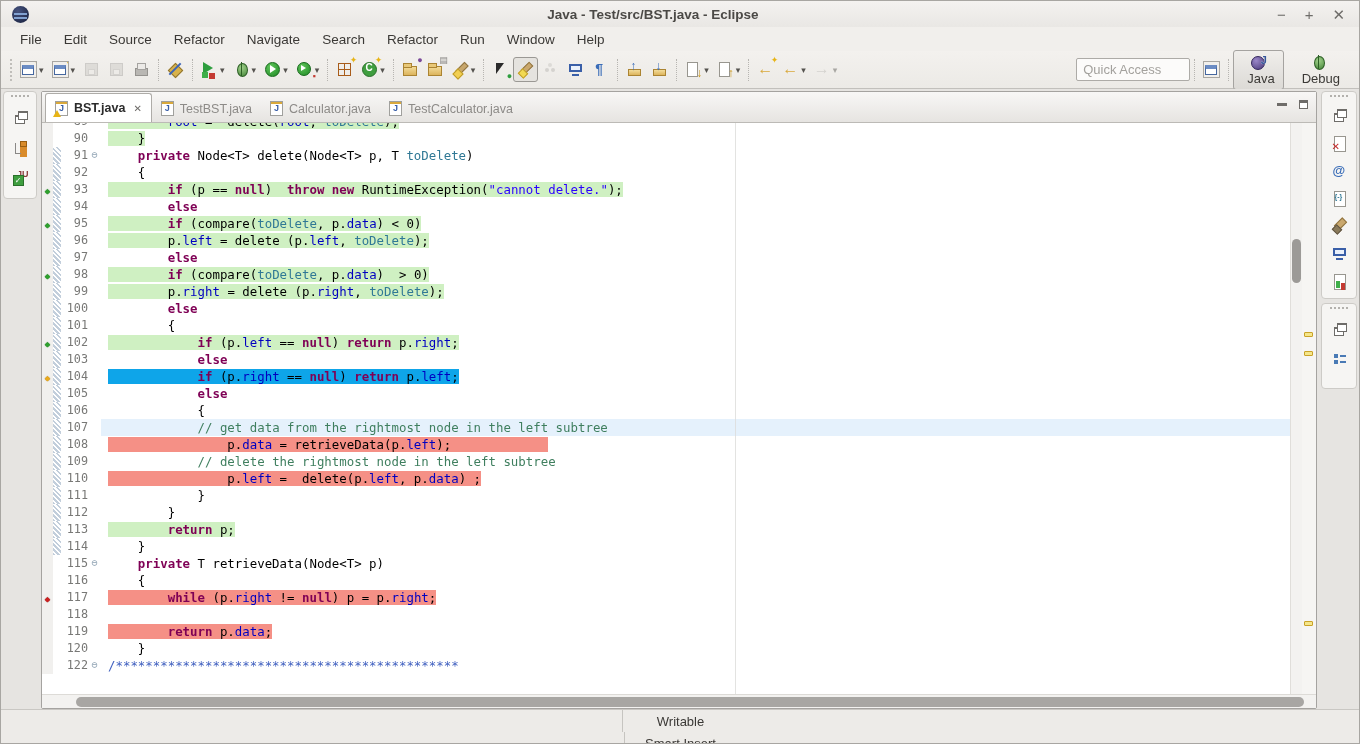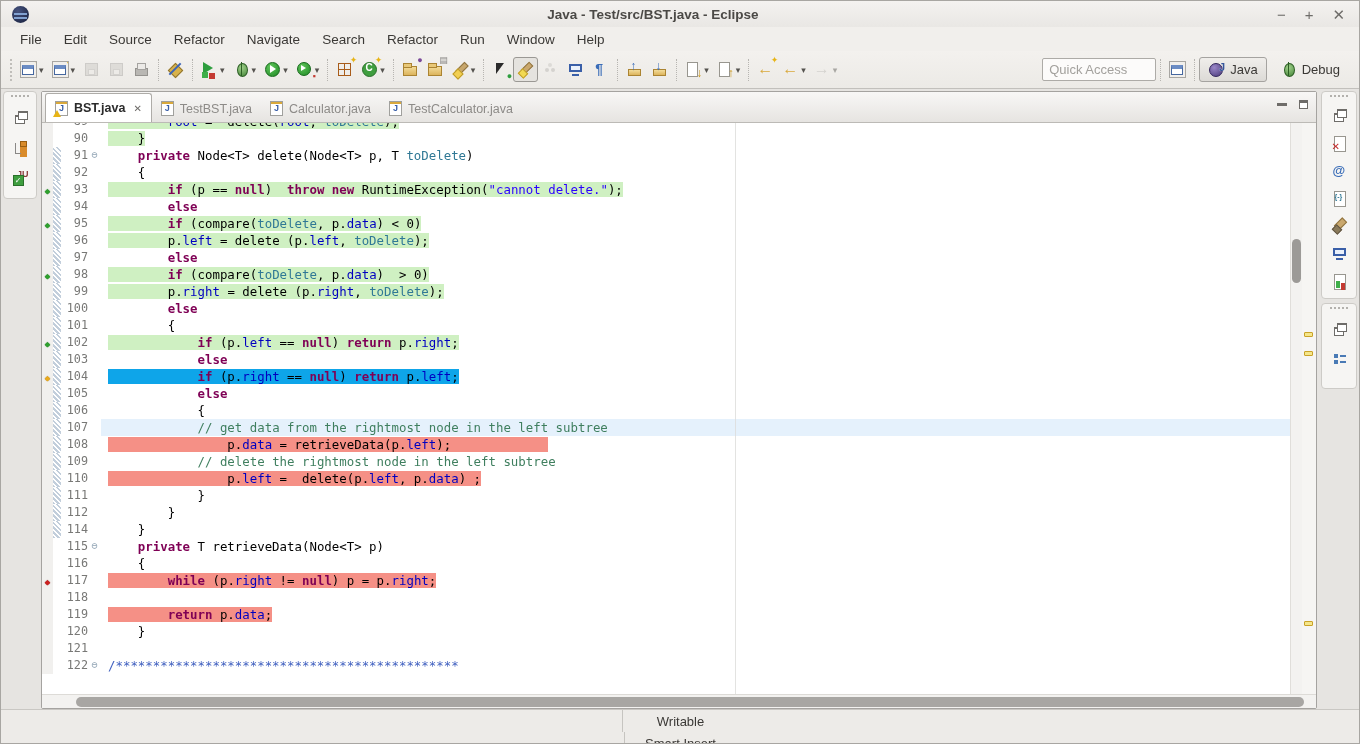--- a/index.html
+++ b/index.html
@@ -24,21 +24,21 @@
   
   .toolbar{position:absolute;left:0;top:50px;right:0;height:38px;display:flex;align-items:center;
     padding:0 6px;border-bottom:1px solid #c2c0bc;background:linear-gradient(#f3f1ee,#eceae6);}
   .tsep{width:1px;height:22px;margin:0 4px;border-left:1px dotted #b7b5b1;}
   .tgrip{width:3px;height:22px;margin:0 3px;border-left:2px dotted #c0beba;}
   .tbtn{display:flex;align-items:center;padding:3px 3px;border:1px solid transparent;border-radius:3px;}
   .tbtn.pressed{border-color:#9a9894;background:#e5e3df;}
   .tbtn.disabled{opacity:.45;}
   .dd{font-size:9px;color:#55534f;margin-left:2px;}
   .tlabel{font-size:13px;color:#3b3936;margin-left:5px;}
-  .persp{display:flex;align-items:center;padding:3px 8px;border:1px solid transparent;border-radius:3px;}
+  .persp{display:flex;align-items:center;padding:3px 8px;border:1px solid transparent;border-radius:3px;flex-direction:column;}
   .persp.active{border-color:#a5a3a0;background:linear-gradient(#f0eeeb,#dcdad6);}
 
   
   .ic{width:17px;height:17px;position:relative;display:inline-block;flex:none;}
   .bdg{position:absolute;right:-4px;top:-5px;font-size:9px;line-height:1;font-weight:bold;}
   .bdg.br{top:auto;bottom:-3px;right:-3px;}
   
   .ic.window:before{content:"";position:absolute;inset:3px 2px 2px 1px;background:#fff;border:1px solid #46679f;border-top:4px solid #6b8cc4;}
   .ic.floppy:before{content:"";position:absolute;inset:2px;background:#c9c7c3;border:1px solid #a5a3a0;}
   .ic.floppy:after{content:"";position:absolute;left:5px;top:8px;right:5px;bottom:3px;background:#ebe9e6;border:1px solid #b5b3b0;}
@@ -409,28 +409,28 @@
             <div class="line hatched"><span class="cell-mk"></span><span class="cell-hatch"></span><span class="cell-num">103</span><span class="cell-fold"></span><span class="cell-code"><span class="hl"><span class="tk-p">            </span><span class="tk-k">else</span></span></span></div>
             <div class="line hatched"><span class="cell-mk"><span class="diamond y">◆</span></span><span class="cell-hatch"></span><span class="cell-num">104</span><span class="cell-fold"></span><span class="cell-code"><span class="hl y"><span class="tk-p">            </span><span class="tk-k">if</span><span class="tk-p"> (p.</span><span class="tk-f">right</span><span class="tk-p"> == </span><span class="tk-k">null</span><span class="tk-p">) </span><span class="tk-k">return</span><span class="tk-p"> p.</span><span class="tk-f">left</span><span class="tk-p">;</span></span></span></div>
             <div class="line hatched"><span class="cell-mk"></span><span class="cell-hatch"></span><span class="cell-num">105</span><span class="cell-fold"></span><span class="cell-code"><span class="hl"><span class="tk-p">            </span><span class="tk-k">else</span></span></span></div>
             <div class="line hatched"><span class="cell-mk"></span><span class="cell-hatch"></span><span class="cell-num">106</span><span class="cell-fold"></span><span class="cell-code"><span class="hl"><span class="tk-p">            {</span></span></span></div>
             <div class="line hatched current"><span class="cell-mk"></span><span class="cell-hatch"></span><span class="cell-num">107</span><span class="cell-fold"></span><span class="cell-code"><span class="hl"><span class="tk-p">            </span><span class="tk-c">// get data from the rightmost node in the left subtree</span></span></span></div>
             <div class="line hatched"><span class="cell-mk"></span><span class="cell-hatch"></span><span class="cell-num">108</span><span class="cell-fold"></span><span class="cell-code"><span class="hl r"><span class="tk-p">                p.</span><span class="tk-f">data</span><span class="tk-p"> = retrieveData(p.</span><span class="tk-f">left</span><span class="tk-p">);</span><span class="tk-p">             </span></span></span></div>
             <div class="line hatched"><span class="cell-mk"></span><span class="cell-hatch"></span><span class="cell-num">109</span><span class="cell-fold"></span><span class="cell-code"><span class="hl"><span class="tk-p">            </span><span class="tk-c">// delete the rightmost node in the left subtree</span></span></span></div>
             <div class="line hatched"><span class="cell-mk"></span><span class="cell-hatch"></span><span class="cell-num">110</span><span class="cell-fold"></span><span class="cell-code"><span class="hl r"><span class="tk-p">                p.</span><span class="tk-f">left</span><span class="tk-p"> =  delete(p.</span><span class="tk-f">left</span><span class="tk-p">, p.</span><span class="tk-f">data</span><span class="tk-p">) ;</span></span></span></div>
             <div class="line hatched"><span class="cell-mk"></span><span class="cell-hatch"></span><span class="cell-num">111</span><span class="cell-fold"></span><span class="cell-code"><span class="hl"><span class="tk-p">            }</span></span></span></div>
             <div class="line hatched"><span class="cell-mk"></span><span class="cell-hatch"></span><span class="cell-num">112</span><span class="cell-fold"></span><span class="cell-code"><span class="hl"><span class="tk-p">        }</span></span></span></div>
+            <div class="line hatched"><span class="cell-mk"></span><span class="cell-hatch"></span><span class="cell-num">113</span><span class="cell-fold"></span><span class="cell-code"><span class="hl g"><span class="tk-p">        </span><span class="tk-k">return</span><span class="tk-p"> p;</span></span></span></div>
             <div class="line hatched"><span class="cell-mk"></span><span class="cell-hatch"></span><span class="cell-num">114</span><span class="cell-fold"></span><span class="cell-code"><span class="hl"><span class="tk-p">    }</span></span></span></div>
             <div class="line"><span class="cell-mk"></span><span class="cell-hatch"></span><span class="cell-num">115</span><span class="cell-fold">⊖</span><span class="cell-code"><span class="hl"><span class="tk-p">    </span><span class="tk-k">private</span><span class="tk-p"> T retrieveData(Node&lt;T&gt; p)</span></span></span></div>
             <div class="line"><span class="cell-mk"></span><span class="cell-hatch"></span><span class="cell-num">116</span><span class="cell-fold"></span><span class="cell-code"><span class="hl"><span class="tk-p">    {</span></span></span></div>
             <div class="line"><span class="cell-mk"><span class="diamond r">◆</span></span><span class="cell-hatch"></span><span class="cell-num">117</span><span class="cell-fold"></span><span class="cell-code"><span class="hl r"><span class="tk-p">        </span><span class="tk-k">while</span><span class="tk-p"> (p.</span><span class="tk-f">right</span><span class="tk-p"> != </span><span class="tk-k">null</span><span class="tk-p">) p = p.</span><span class="tk-f">right</span><span class="tk-p">;</span></span></span></div>
             <div class="line"><span class="cell-mk"></span><span class="cell-hatch"></span><span class="cell-num">118</span><span class="cell-fold"></span><span class="cell-code"><span class="hl"></span></span></div>
             <div class="line"><span class="cell-mk"></span><span class="cell-hatch"></span><span class="cell-num">119</span><span class="cell-fold"></span><span class="cell-code"><span class="hl r"><span class="tk-p">        </span><span class="tk-k">return</span><span class="tk-p"> p.</span><span class="tk-f">data</span><span class="tk-p">;</span></span></span></div>
             <div class="line"><span class="cell-mk"></span><span class="cell-hatch"></span><span class="cell-num">120</span><span class="cell-fold"></span><span class="cell-code"><span class="hl"><span class="tk-p">    }</span></span></span></div>
-            <div class="line"><span class="cell-mk"></span><span class="cell-hatch"></span><span class="cell-num">121</span><span class="cell-fold"></span><span class="cell-code"><span class="hl"></span></span></div>
             <div class="line"><span class="cell-mk"></span><span class="cell-hatch"></span><span class="cell-num">122</span><span class="cell-fold">⊖</span><span class="cell-code"><span class="hl"><span class="tk-j">/**********************************************</span></span></span></div>
           </div>
         <div class="printmargin"></div>
         <div class="vscroll">
           <div class="vthumb"></div>
         </div>
         <div class="ovruler" id="ovruler">
             <div class="ovmark" style="top: 209px;"></div>
             <div class="ovmark" style="top: 228px;"></div>
             <div class="ovmark" style="top: 498px;"></div>

